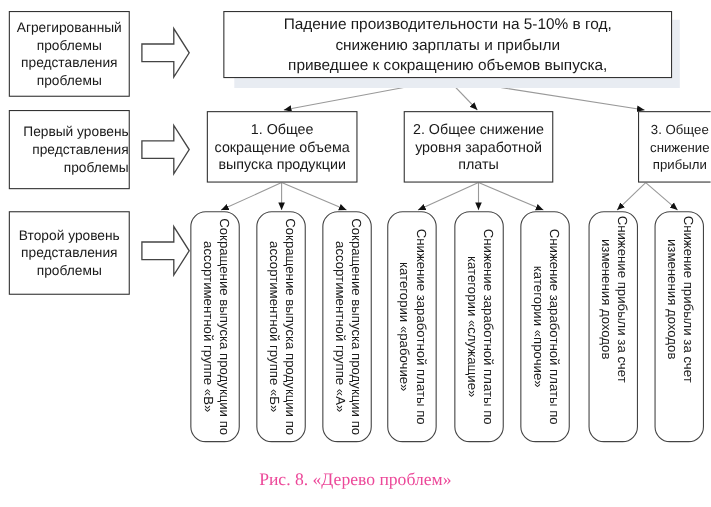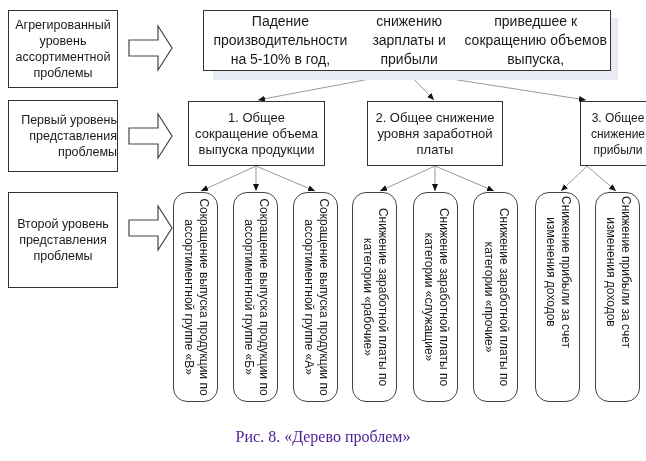--- a/index.html
+++ b/index.html
@@ -7,21 +7,21 @@
          font-family:"Liberation Sans", sans-serif; color:#1a1a1a; }
   .box { position:absolute; border:1.4px solid #333; background:#fff; box-sizing:border-box;
          display:flex; align-items:center; justify-content:center; text-align:center; }
   .lbl { font-size:12.5px; line-height:16px; }
   .shadow { position:absolute; background:#e8ecf2; }
   .leaf { position:absolute; border:1.3px solid #444; border-radius:14px; background:#fff; box-sizing:border-box; }
   .leaf .vt { position:absolute; left:50%; top:50%; width:200px; transform:translate(-50%,-50%) rotate(90deg);
               text-align:center; font-size:12px; line-height:15px; }
   svg.lines { position:absolute; left:0; top:0; }
   .caption { position:absolute; left:0; width:646px; top:428px; text-align:center;
-             font-family:"Liberation Serif", serif; font-size:16px; color:#4c1d95; }
+             font-family:"Liberation Serif", serif; font-size:16px; color:#ec4899; }
 </style>
 </head>
 <body>
 
 <svg class="lines" width="646" height="461">
   <defs>
     <marker id="ah" markerWidth="8" markerHeight="8" refX="7" refY="4" orient="auto">
       <path d="M0,1 L7,4 L0,7 Z" fill="#111"></path>
     </marker>
   </defs>
@@ -42,31 +42,31 @@
     <line x1="435" y1="166" x2="380" y2="191" marker-end="url(#ah)"></line>
     <line x1="435" y1="166" x2="435" y2="191" marker-end="url(#ah)"></line>
     <line x1="435" y1="166" x2="494" y2="191" marker-end="url(#ah)"></line>
 
     <line x1="587" y1="166" x2="561" y2="191" marker-end="url(#ah)"></line>
     <line x1="587" y1="166" x2="616" y2="191" marker-end="url(#ah)"></line>
   </g>
 </svg>
 
 <div class="box lbl" style="left:8px;top:10px;width:110px;height:78px;">
-  <span>Агрегированный уровень ассортиментной проблемы</span>
+  <span>Агрегированный проблемы представления проблемы</span>
 </div>
 <div class="box lbl" style="left:8px;top:100px;width:110px;height:72px;text-align:right;">
   <span>Первый уровень представления проблемы</span>
 </div>
-<div class="box lbl" style="left:8px;top:192px;width:110px;height:96px;">
+<div class="box lbl" style="left:8px;top:192px;width:110px;height:76px;">
   <span>Второй уровень представления проблемы</span>
 </div>
 
 <div class="shadow" style="left:213px;top:18px;width:405px;height:62px;"></div>
-<div class="box" style="left:203px;top:10px;width:408px;height:61px;flex-direction:row;font-size:14px;line-height:19px;">
+<div class="box" style="left:203px;top:10px;width:408px;height:61px;flex-direction:column;font-size:14px;line-height:19px;">
   <div>Падение производительности на 5-10% в год,</div>
   <div>снижению зарплаты и прибыли</div>
   <div>приведшее к сокращению объемов выпуска,</div>
 </div>
 
 <div class="box lbl" style="left:188px;top:101px;width:137px;height:65px;padding:0 2px;font-size:13px;">
   <span>1. Общее сокращение объема выпуска продукции</span>
 </div>
 <div class="box lbl" style="left:367px;top:101px;width:136px;height:65px;padding:16px 6px;font-size:13px;">
   <span>2. Общее снижение уровня заработной платы</span>

